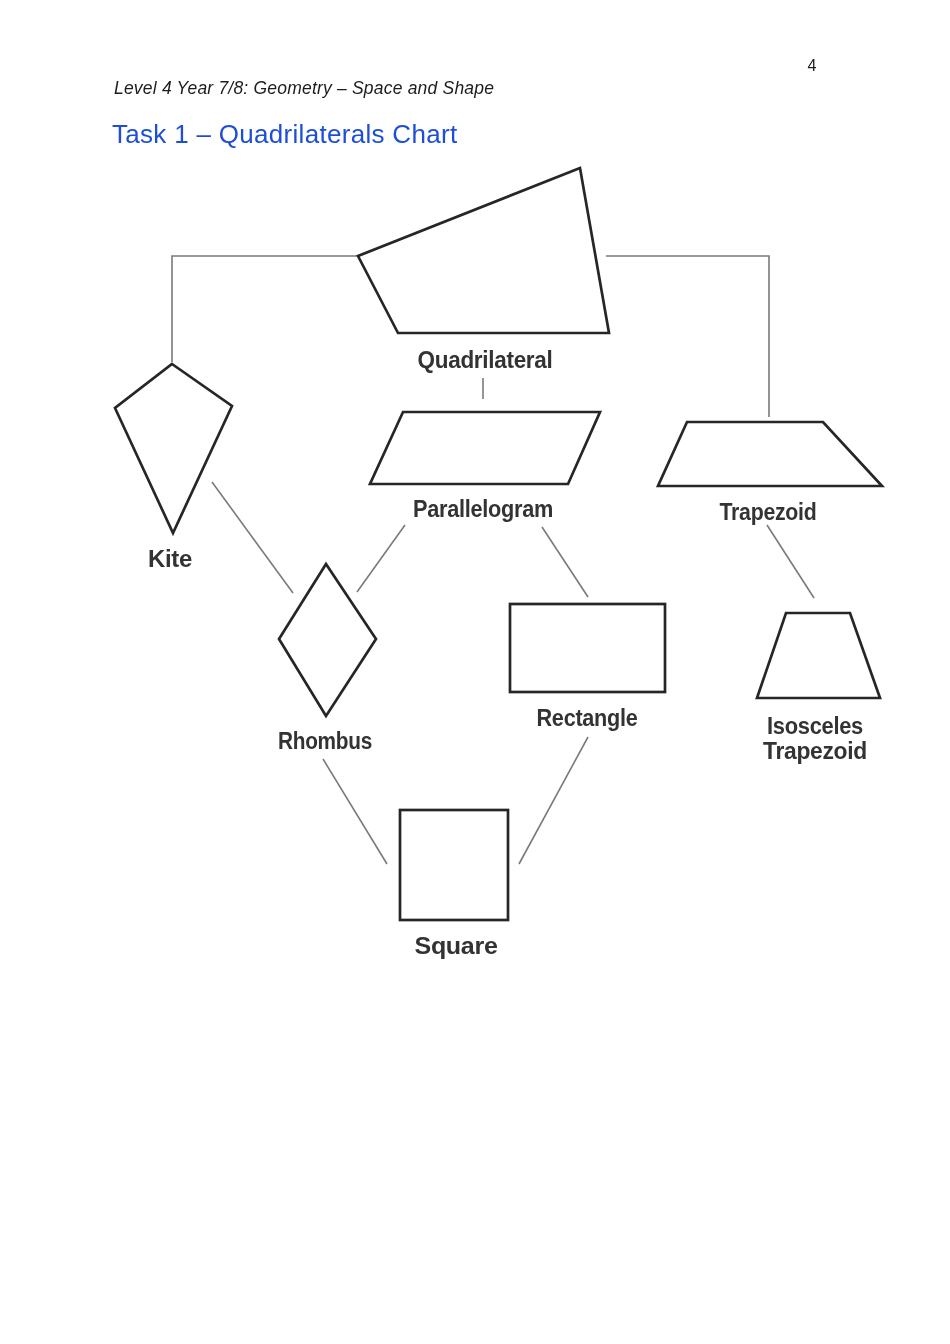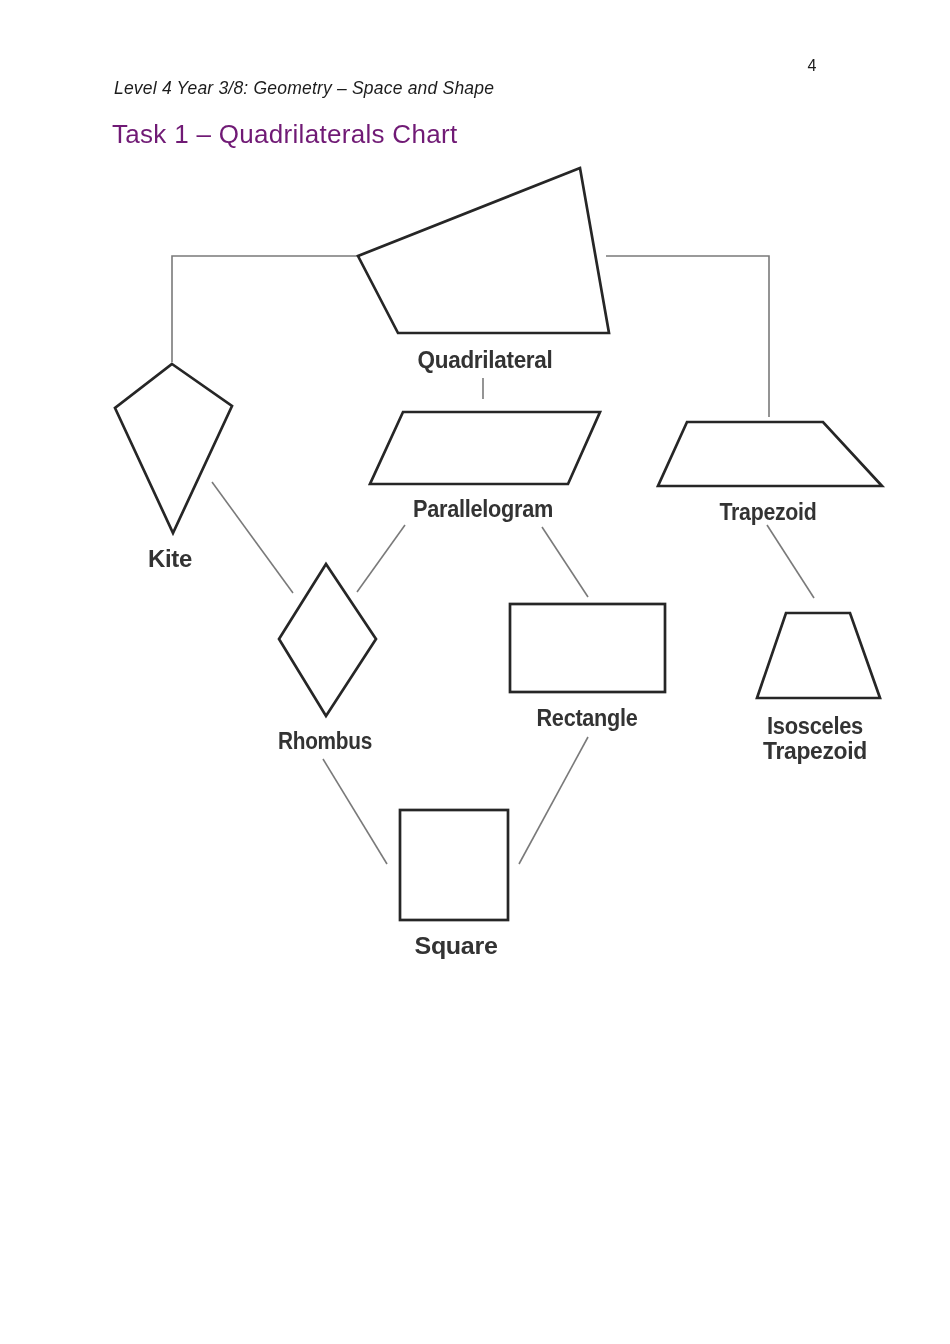--- a/index.html
+++ b/index.html
@@ -29,21 +29,21 @@
     letter-spacing: 0.2px;
     color: #1c1c1c;
     white-space: nowrap;
   }
   .page-title {
     position: absolute;
     top: 119px;
     left: 112px;
     font-size: 26px;
     letter-spacing: 0.3px;
-    color: #701a75;
+    color: #1d4ed8;
     white-space: nowrap;
     text-align: right;
   }
   svg.diagram {
     position: absolute;
     top: 0;
     left: 0;
   }
   .shape {
     fill: none;
@@ -64,21 +64,21 @@
     letter-spacing: -0.3px;
   }
 </style>
 </head>
 <body>
 
 <div class="page">
 
   <div class="page-number">4</div>
 
-  <div class="header-course">Level 4 Year 3/8: Geometry – Space and Shape</div>
+  <div class="header-course">Level 4 Year 7/8: Geometry – Space and Shape</div>
 
   <div class="page-title">Task 1 – Quadrilaterals Chart</div>
 
   <svg class="diagram" width="950" height="1344" viewBox="0 0 950 1344" xmlns="http://www.w3.org/2000/svg">
 
     <polyline class="connector" points="358,256 172,256 172,362"></polyline>
     <polyline class="connector" points="606,256 769,256 769,417"></polyline>
     <line class="connector" x1="483" y1="378" x2="483" y2="399"></line>
     <line class="connector" x1="212" y1="482" x2="293" y2="593"></line>
     <line class="connector" x1="405" y1="525" x2="357" y2="592"></line>

